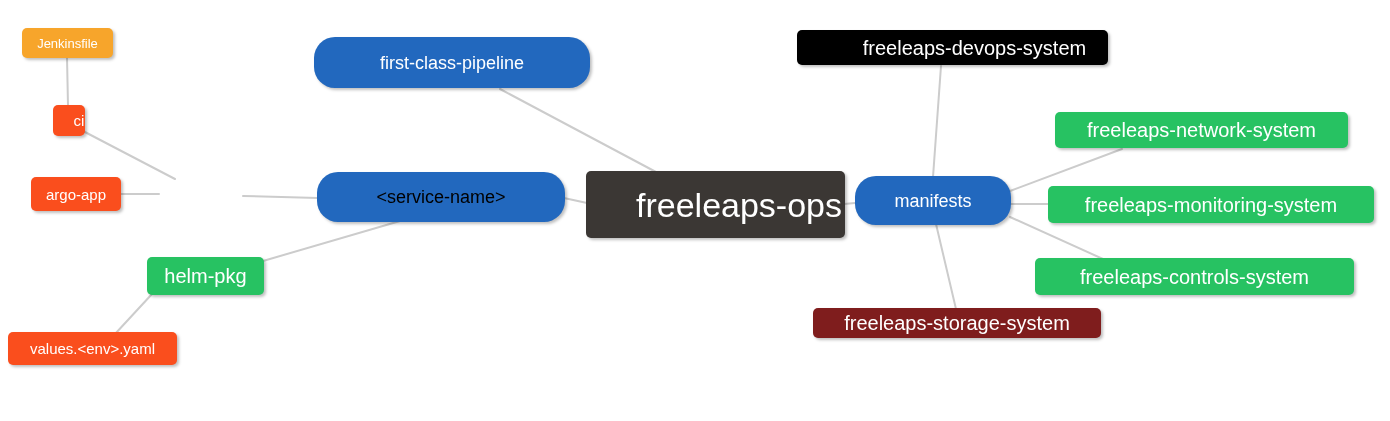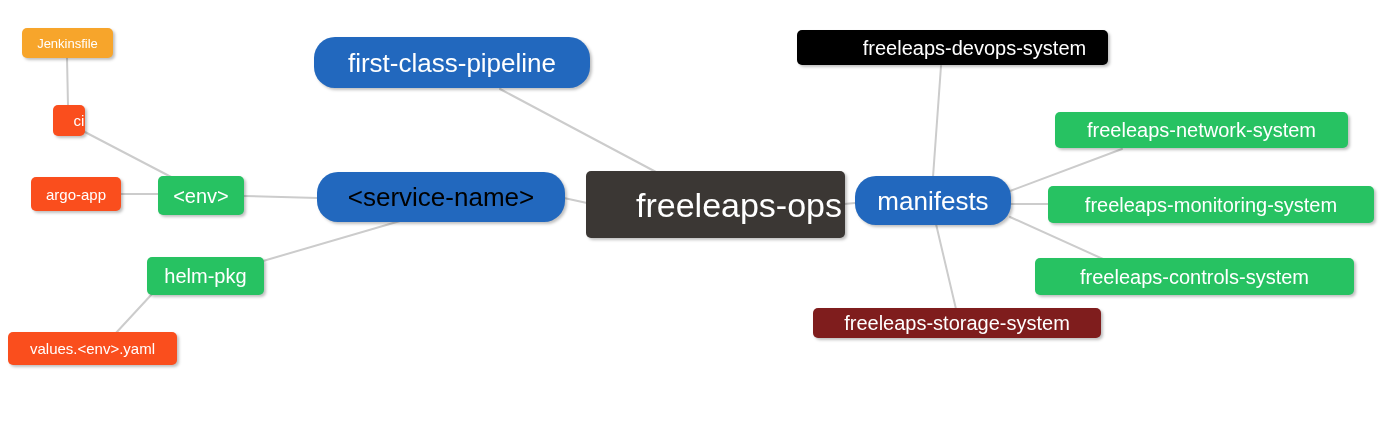--- a/index.html
+++ b/index.html
@@ -36,21 +36,21 @@
     color: #ffffff;
     border-radius: 5px;
     box-shadow: 2px 2px 3px rgba(0,0,0,0.25);
     white-space: nowrap;
     cursor: pointer;
     box-sizing: border-box;
     line-height: 1;
     user-select: none;
   }
   .lv-root   { background: #3b3734; font-size: 34px; padding-left: 47px; }
-  .lv-blue   { background: #2268be; font-size: 26px; border-radius: 21px; }
+  .lv-blue   { background: #2268be; font-size: 18px; border-radius: 21px; }
   .lv-green  { background: #27c262; font-size: 20px; }
   .lv-red    { background: #fa4e1d; font-size: 15px; }
   .lv-orange { background: #f7a52b; font-size: 13px; }
 </style>
 </head>
 <body>
 
 <div id="canvas">
 
   <svg id="edge-layer" viewBox="0 0 1390 421" xmlns="http://www.w3.org/2000/svg">
@@ -69,21 +69,20 @@
     <line x1="1010" y1="217" x2="1103" y2="259" style="stroke: rgb(204, 204, 204);"></line>
     <line x1="936" y1="224" x2="956" y2="309" style="stroke: rgb(204, 204, 204);"></line>
   </svg>
 
   <div class="node lv-orange" style="left: 22px; top: 28px; width: 91px; height: 30px; background: rgb(247, 165, 43); color: rgb(255, 255, 255);">Jenkinsfile</div>
 
   <div class="node lv-red" style="left: 53px; top: 105px; width: 32px; height: 31px; background: rgb(250, 78, 29); color: rgb(255, 255, 255); padding-left: 20px;">ci</div>
 
   <div class="node lv-red" style="left: 31px; top: 177px; width: 90px; height: 34px; background: rgb(250, 78, 29); color: rgb(255, 255, 255);">argo-app</div>
 
-  <div class="node lv-green" style="left: 158px; top: 176px; width: 86px; height: 39px; background: rgb(39, 194, 98); color: rgb(255, 255, 255);">&lt;env&gt;</div>
 
   <div class="node lv-green" style="left: 147px; top: 257px; width: 117px; height: 38px; background: rgb(39, 194, 98); color: rgb(255, 255, 255);">helm-pkg</div>
 
   <div class="node lv-red" style="left: 8px; top: 332px; width: 169px; height: 33px; background: rgb(250, 78, 29); color: rgb(255, 255, 255);">values.&lt;env&gt;.yaml</div>
 
   <div class="node lv-blue" style="left: 314px; top: 37px; width: 276px; height: 51px; background: rgb(34, 104, 190); color: rgb(255, 255, 255);">first-class-pipeline</div>
 
   <div class="node lv-blue" style="left: 317px; top: 172px; width: 248px; height: 50px; background: rgb(34, 104, 190); color: #000000;">&lt;service-name&gt;</div>
 
   <div class="node lv-root" style="left: 586px; top: 171px; width: 259px; height: 67px; background: rgb(59, 55, 52); color: rgb(255, 255, 255);">freeleaps-ops</div>

